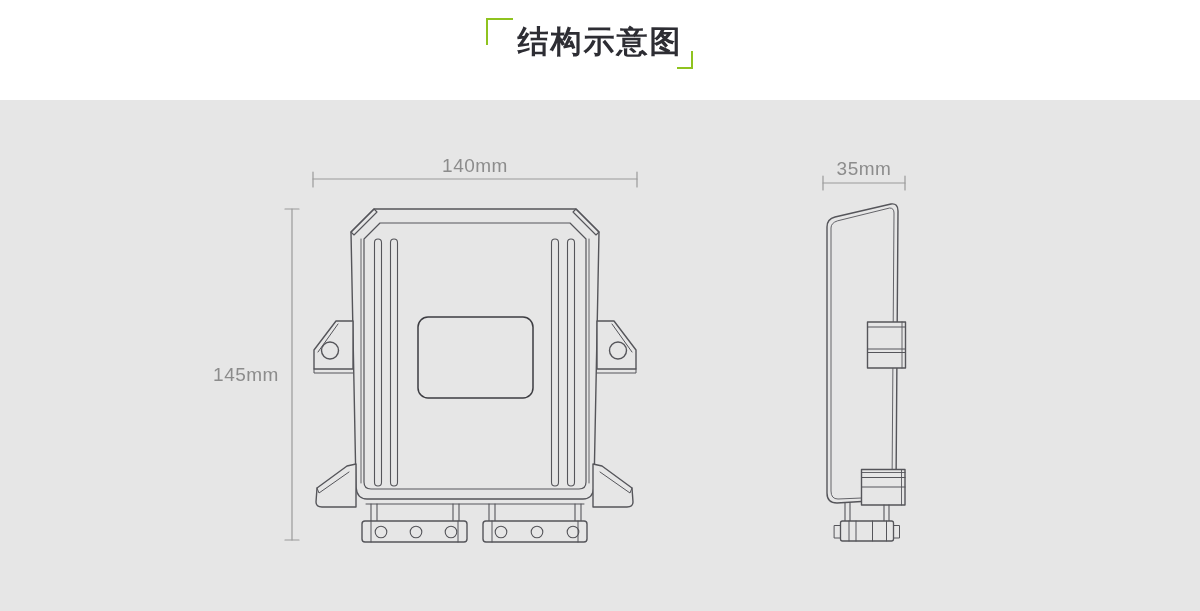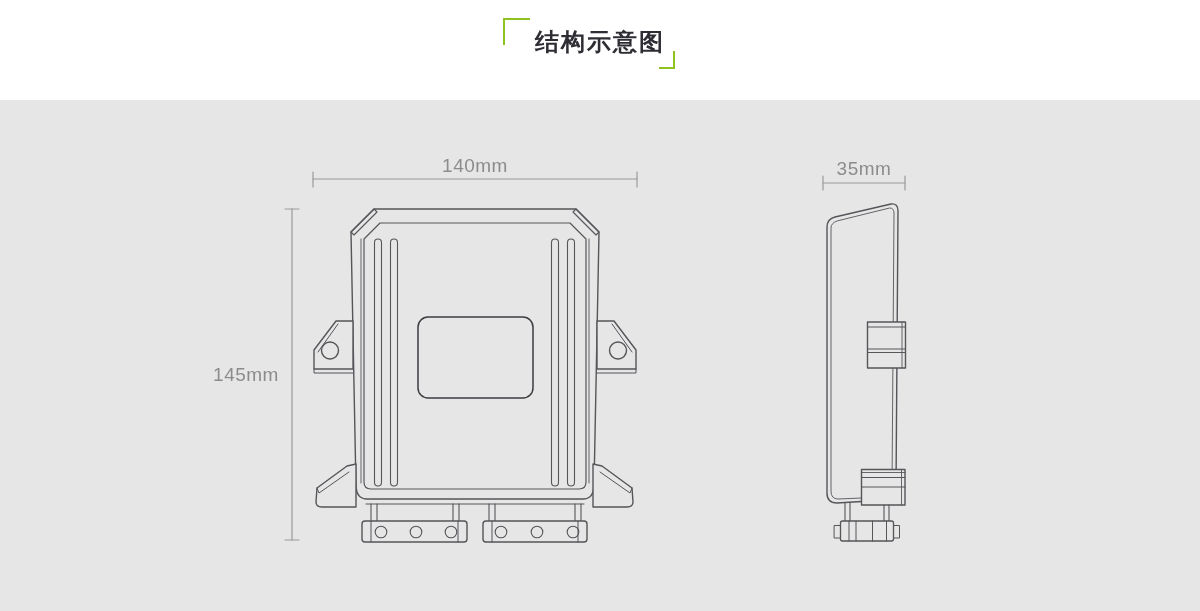--- a/index.html
+++ b/index.html
@@ -1,21 +1,21 @@
 <!DOCTYPE html>
 <html><head>
 <meta charset="utf-8">
 <style>
   html,body{margin:0;padding:0;background:#ffffff;}
   .stage{position:relative;width:1200px;height:611px;overflow:hidden;
          font-family:"Liberation Sans", sans-serif;}
   .stage svg{position:absolute;left:0;top:0;}
   header{position:absolute;left:0;top:0;width:100%;height:100px;z-index:2;}
   .title-wrap{position:relative;width:fit-content;margin:0 auto;padding-top:24px;}
-  h1{margin:0;font-size:24px;line-height:36px;font-weight:700;
+  h1{margin:0;font-size:31px;line-height:36px;font-weight:700;
      color:#2D2D33;letter-spacing:2px;}
   .bracket{position:absolute;display:block;}
   .bracket-tl{left:-32px;top:18px;width:25px;height:25px;
               border-left:2px solid #8FC31F;border-top:2px solid #8FC31F;}
   .bracket-br{right:-10px;bottom:-9px;width:14px;height:16px;
               border-right:2px solid #8FC31F;border-bottom:2px solid #8FC31F;}
   text{font-family:"Liberation Sans", sans-serif;fill:#8C8C8C;font-size:19px;letter-spacing:.5px;}
 </style>
 </head>
 <body>

